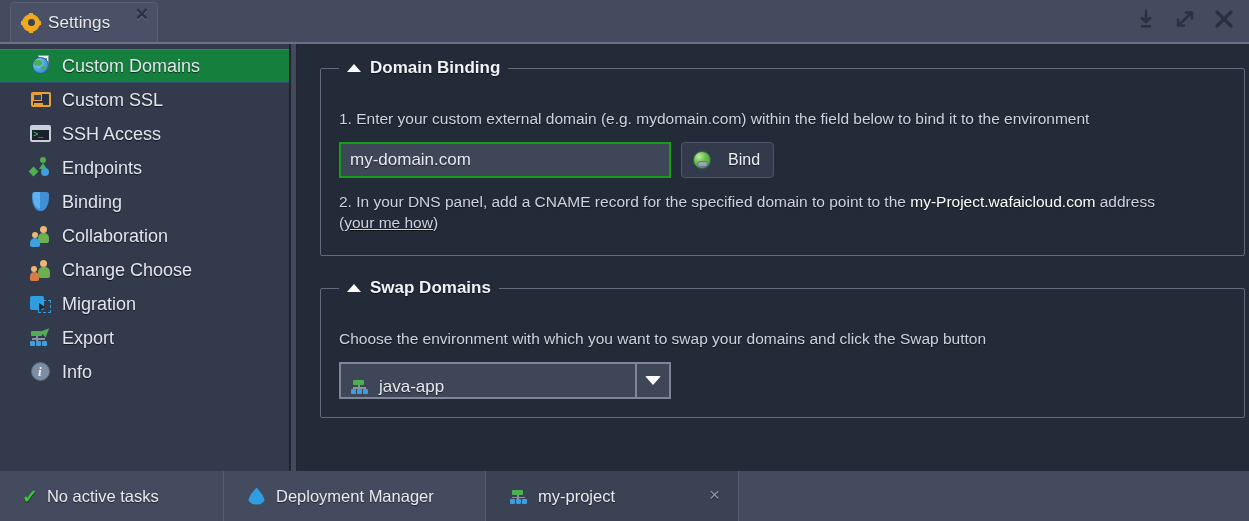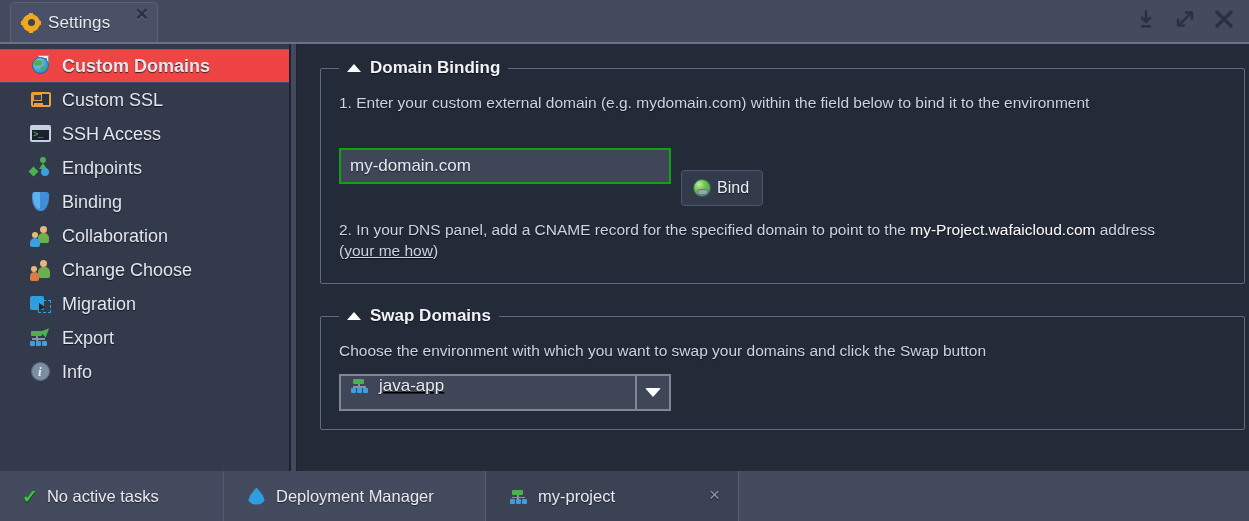--- a/index.html
+++ b/index.html
@@ -81,24 +81,23 @@
     height: 34px;
     display: flex; align-items: center;
     padding-left: 30px;
     cursor: pointer;
     color: #e3e6ee;
     font-size: 18px;
     white-space: nowrap;
   }
   .nav-item .nav-label { text-shadow: 0 1px 1px rgba(0,0,0,.65); margin-left: 10px; }
   .nav-item.selected {
-    background: #ef4444;
+    background: #15803d;
     border-top: 1px solid #4a7099;
     border-bottom: 1px solid #335071;
-    font-weight: bold;
   }
   .nav-item .expander {
     position: absolute; left: 14px; top: 12px;
     width: 0; height: 0;
     border-left: 7px solid #9aa1b3;
     border-top: 5px solid transparent;
     border-bottom: 5px solid transparent;
   }
   .nav-icon { width: 22px; height: 22px; flex: 0 0 22px; position: relative; }
 
@@ -128,21 +127,21 @@
     width: 0; height: 0;
     border-bottom: 8px solid #ffffff;
     border-left: 7px solid transparent;
     border-right: 7px solid transparent;
     cursor: pointer;
   }
 
   .para {
     color: #cdd3e0; font-size: 15.5px; line-height: 21px;
     text-shadow: 0 1px 1px rgba(0,0,0,.6);
-    margin-bottom: 13px; max-width: 845px;
+    margin-bottom: 13px; max-width: 845px; margin-top: 16px;
   }
   .para b { color: #ffffff; font-weight: normal; }
   .para .lnk { color: #cdd3e0; text-decoration: underline; cursor: pointer; }
 
   .row { display: flex; align-items: center; gap: 10px; }
 
   .text-input {
     width: 332px; height: 36px;
     background: #3f4657;
     border: 2px solid #14a014;
@@ -152,35 +151,34 @@
     padding: 0 9px;
     outline: none;
     text-shadow: 0 1px 1px rgba(0,0,0,.6);
   }
 
   .btn {
     height: 36px;
     background: #323a4c;
     border: 1px solid #4e566b;
     border-radius: 4px;
-    display: flex; align-items: center; gap: 5px;
+    display: flex; align-items: center; gap: 16px;
     padding: 0 13px 0 10px;
     color: #eef0f6; font-size: 16px;
     cursor: pointer;
     text-shadow: 0 1px 1px rgba(0,0,0,.6);
-    margin-top: 44px;
   }
   .btn .bicon { width: 20px; height: 20px; flex: 0 0 20px; position: relative; }
 
   .select-wrap {
     position: relative;
     width: 332px; height: 37px;
     background: #3f4657;
     border: 2px solid #7f8699;
-    display: flex; align-items: flex-start; text-decoration: underline;
+    display: flex; align-items: flex-end;
   }
   .select-wrap .sel-icon { width: 20px; height: 20px; margin-left: 9px; flex: 0 0 20px; position: relative; }
   .select-wrap .sel-text {
     margin-left: 9px; color: #e7eaf2; font-size: 17px;
     text-shadow: 0 1px 1px rgba(0,0,0,.6);
   }
   .select-wrap .sel-arrow-box {
     position: absolute; right: 0; top: 0;
     width: 34px; height: 33px;
     border-left: 2px solid #7f8699;

